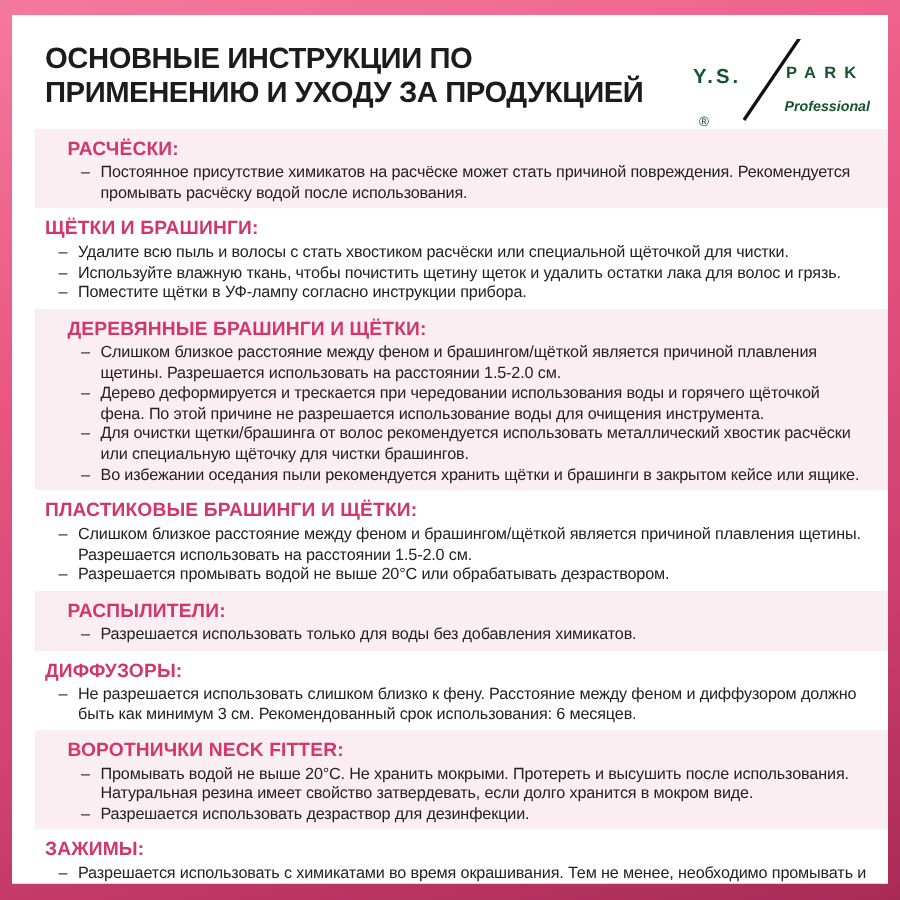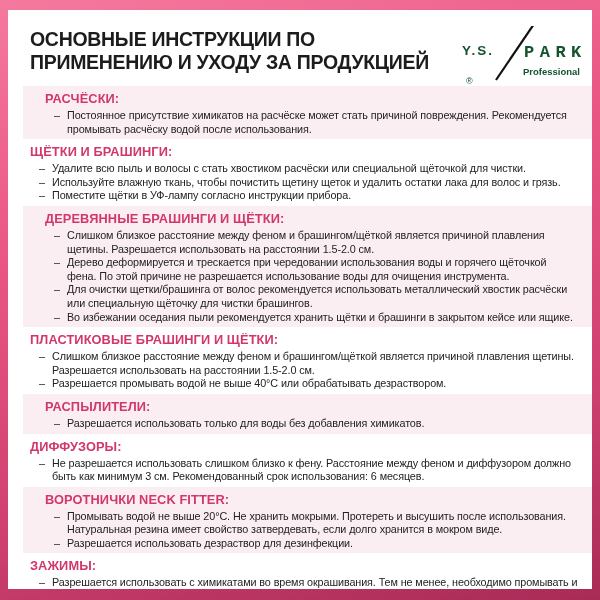--- a/index.html
+++ b/index.html
@@ -39,22 +39,22 @@
   h1{
     font-size:19.5px;line-height:1.16;margin:2px 0 0;
     max-width:420px;color:#1c1c1c;letter-spacing:-0.3px;
     font-weight:bold;text-transform:uppercase;
   }
   .logo{
     position:relative;width:124px;height:58px;flex-shrink:0;margin-right:4px;color:#14532d;
   }
   .logo svg{position:absolute;left:0;top:0;width:124px;height:58px;}
   .logo .ys{position:absolute;left:4px;top:17px;font-weight:bold;font-size:13.5px;letter-spacing:2px;}
-  .logo .park{position:absolute;left:66px;top:17px;font-weight:bold;font-size:17px;letter-spacing:5.5px;font-family:Liberation Mono, monospace;}
-  .logo .prof{position:absolute;right:2px;bottom:7px;font-weight:bold;font-size:9.5px;}
+  .logo .park{position:absolute;left:66px;top:17px;font-weight:bold;font-size:11px;letter-spacing:5.5px;}
+  .logo .prof{position:absolute;right:2px;bottom:7px;font-style:italic;font-weight:bold;font-size:9.5px;}
   .logo .reg{position:absolute;left:8px;bottom:-2px;font-size:9px;}
   main{flex:1;display:flex;flex-direction:column;}
   .section{
     box-sizing:border-box;
     padding:3px 14px 3px 22px;
     background:#ffffff;
   }
   .section.shaded{background:var(--shaded);margin-left:15px;}
   .section h2{
     color:var(--accent);
@@ -138,21 +138,21 @@
         </section>
         <section class="section">
           <h2>ПЛАСТИКОВЫЕ БРАШИНГИ И ЩЁТКИ:</h2>
           <ul>
             <li>
               <span class="dash">–</span>
               <span class="btxt">Слишком близкое расстояние между феном и брашингом/щёткой является причиной плавления щетины. Разрешается использовать на расстоянии 1.5-2.0 см.</span>
             </li>
             <li>
               <span class="dash">–</span>
-              <span class="btxt">Разрешается промывать водой не выше 40°C или обрабатывать дезраствором.</span>
+              <span class="btxt">Разрешается промывать водой не выше 20°C или обрабатывать дезраствором.</span>
             </li>
           </ul>
         </section>
         <section class="section shaded">
           <h2>РАСПЫЛИТЕЛИ:</h2>
           <ul>
             <li>
               <span class="dash">–</span>
               <span class="btxt">Разрешается использовать только для воды без добавления химикатов.</span>
             </li>

